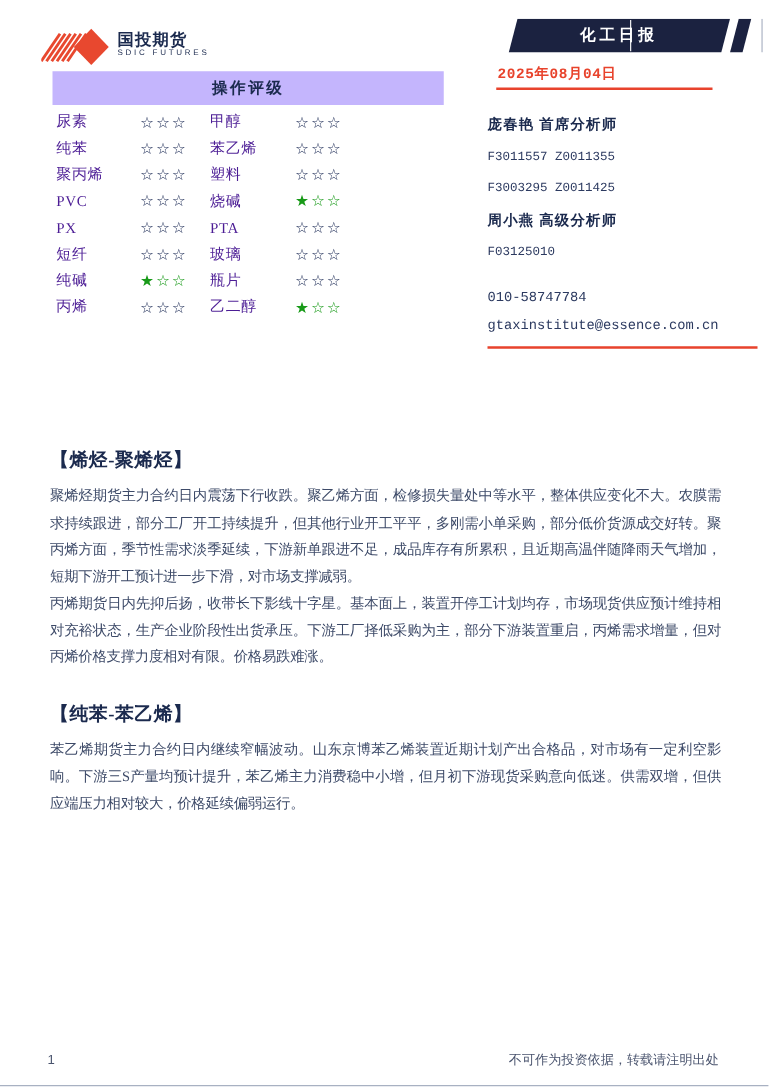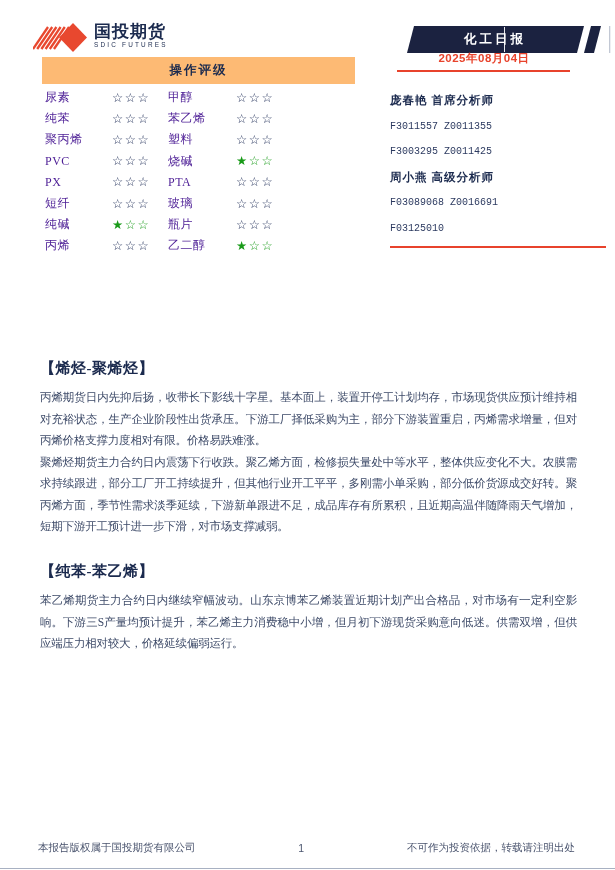--- a/index.html
+++ b/index.html
@@ -4,39 +4,39 @@
 <style>
   html,body{margin:0;padding:0;background:#ffffff;}
   .page{
     position:relative;width:615px;height:870px;background:#ffffff;overflow:hidden;
     font-family:"Liberation Serif",serif;color:#25335c;
   }
   
   .logo{position:absolute;left:33px;top:16px;display:flex;align-items:center;}
   .logo-mark{display:block;}
   .logo-text{margin-left:5px;line-height:1;}
-  .logo-cn{font-family:"Liberation Sans",sans-serif;font-weight:bold;font-size:17px;color:#1b2a4e;letter-spacing:1px;}
+  .logo-cn{font-family:"Liberation Sans",sans-serif;font-weight:bold;font-size:13px;color:#1b2a4e;letter-spacing:1px;}
   .logo-en{font-family:"Liberation Sans",sans-serif;font-size:6.4px;color:#1b2a4e;letter-spacing:2.2px;margin-top:2px;}
   
-  .banner{position:absolute;left:400px;top:26px;width:213px;height:27px;}
+  .banner{position:absolute;left:400px;top:15px;width:213px;height:27px;}
   .banner svg{position:absolute;left:0;top:0;}
   .banner-title{
     position:absolute;left:0;top:0;width:190px;height:27px;line-height:27px;text-align:center;
     color:#ffffff;font-weight:bold;font-size:12.5px;letter-spacing:3px;
   }
   .banner-divider{position:absolute;left:104px;top:1px;width:1px;height:25px;background:#ffffff;opacity:.9;}
   .report-date{
-    position:absolute;left:398px;top:51px;width:172px;text-align:center;
-    font-family:Liberation Sans, sans-serif;font-weight:bold;font-size:11.5px;color:#e8432c;letter-spacing:.5px;
+    position:absolute;left:398px;top:51px;width:172px;
+    font-family:Liberation Mono, monospace;font-weight:bold;font-size:11.5px;color:#e8432c;letter-spacing:.5px;
   }
   .date-underline{position:absolute;left:397px;top:70px;width:173px;height:1.5px;background:#e8432c;}
   
   .ratings-title{
     position:absolute;left:42px;top:57px;width:313px;height:27px;line-height:27px;
-    background:#fdba74;text-align:center;font-weight:bold;font-size:12.5px;color:#1b2a4e;letter-spacing:2px;
+    background:#c4b5fd;text-align:center;font-weight:bold;font-size:12.5px;color:#1b2a4e;letter-spacing:2px;
   }
   .ratings-table{position:absolute;left:45px;top:87px;width:312px;}
   .rrow{display:grid;grid-template-columns:67px 56px 68px auto;align-items:center;height:21.2px;}
   .rname{font-size:12px;color:#4c1d95;letter-spacing:.5px;white-space:nowrap;}
   .rstars{font-size:12.5px;letter-spacing:1.5px;white-space:nowrap;}
   .rstars.navy{color:#25335c;}
   .rstars.green{color:#189a18;}
   
   .analysts{position:absolute;left:390px;top:88px;width:222px;}
   .a-name{font-weight:bold;font-size:11.5px;color:#1b2a4e;height:25.5px;line-height:25.5px;letter-spacing:1px;}
@@ -146,36 +146,38 @@
       <span class="rname">乙二醇</span>
       <span class="rstars green">★☆☆</span>
     </div>
   </div>
 
   <div class="analysts">
     <div class="a-name">庞春艳 首席分析师</div>
     <div class="a-cert">F3011557 Z0011355</div>
     <div class="a-cert">F3003295 Z0011425</div>
     <div class="a-name">周小燕 高级分析师</div>
-    <div class="a-cert">F03089068 Z0016691</div>
     <div class="a-cert">F03125010</div>
+    <div class="contact">
+      <div class="c-line">010-58747784</div>
+      <div class="c-line">gtaxinstitute@essence.com.cn</div>
+    </div>
     <div class="contact-rule"></div>
   </div>
 
   <div class="section s1">
     <h3 class="sec-heading">【烯烃-聚烯烃】</h3>
+    <p>聚烯烃期货主力合约日内震荡下行收跌。聚乙烯方面，检修损失量处中等水平，整体供应变化不大。农膜需求持续跟进，部分工厂开工持续提升，但其他行业开工平平，多刚需小单采购，部分低价货源成交好转。聚丙烯方面，季节性需求淡季延续，下游新单跟进不足，成品库存有所累积，且近期高温伴随降雨天气增加，短期下游开工预计进一步下滑，对市场支撑减弱。</p>
     <p>丙烯期货日内先抑后扬，收带长下影线十字星。基本面上，装置开停工计划均存，市场现货供应预计维持相对充裕状态，生产企业阶段性出货承压。下游工厂择低采购为主，部分下游装置重启，丙烯需求增量，但对丙烯价格支撑力度相对有限。价格易跌难涨。</p>
-    <p>聚烯烃期货主力合约日内震荡下行收跌。聚乙烯方面，检修损失量处中等水平，整体供应变化不大。农膜需求持续跟进，部分工厂开工持续提升，但其他行业开工平平，多刚需小单采购，部分低价货源成交好转。聚丙烯方面，季节性需求淡季延续，下游新单跟进不足，成品库存有所累积，且近期高温伴随降雨天气增加，短期下游开工预计进一步下滑，对市场支撑减弱。</p>
   </div>
 
   <div class="section s2">
     <h3 class="sec-heading">【纯苯-苯乙烯】</h3>
     <p>苯乙烯期货主力合约日内继续窄幅波动。山东京博苯乙烯装置近期计划产出合格品，对市场有一定利空影响。下游三S产量均预计提升，苯乙烯主力消费稳中小增，但月初下游现货采购意向低迷。供需双增，但供应端压力相对较大，价格延续偏弱运行。</p>
   </div>
 
   <div class="footer">
-    <span>本报告版权属于国投期货有限公司</span>
     <span>1</span>
     <span>不可作为投资依据，转载请注明出处</span>
   </div>
   <div class="page-bottom-rule"></div>
 
 </div>
 
 </body></html>

